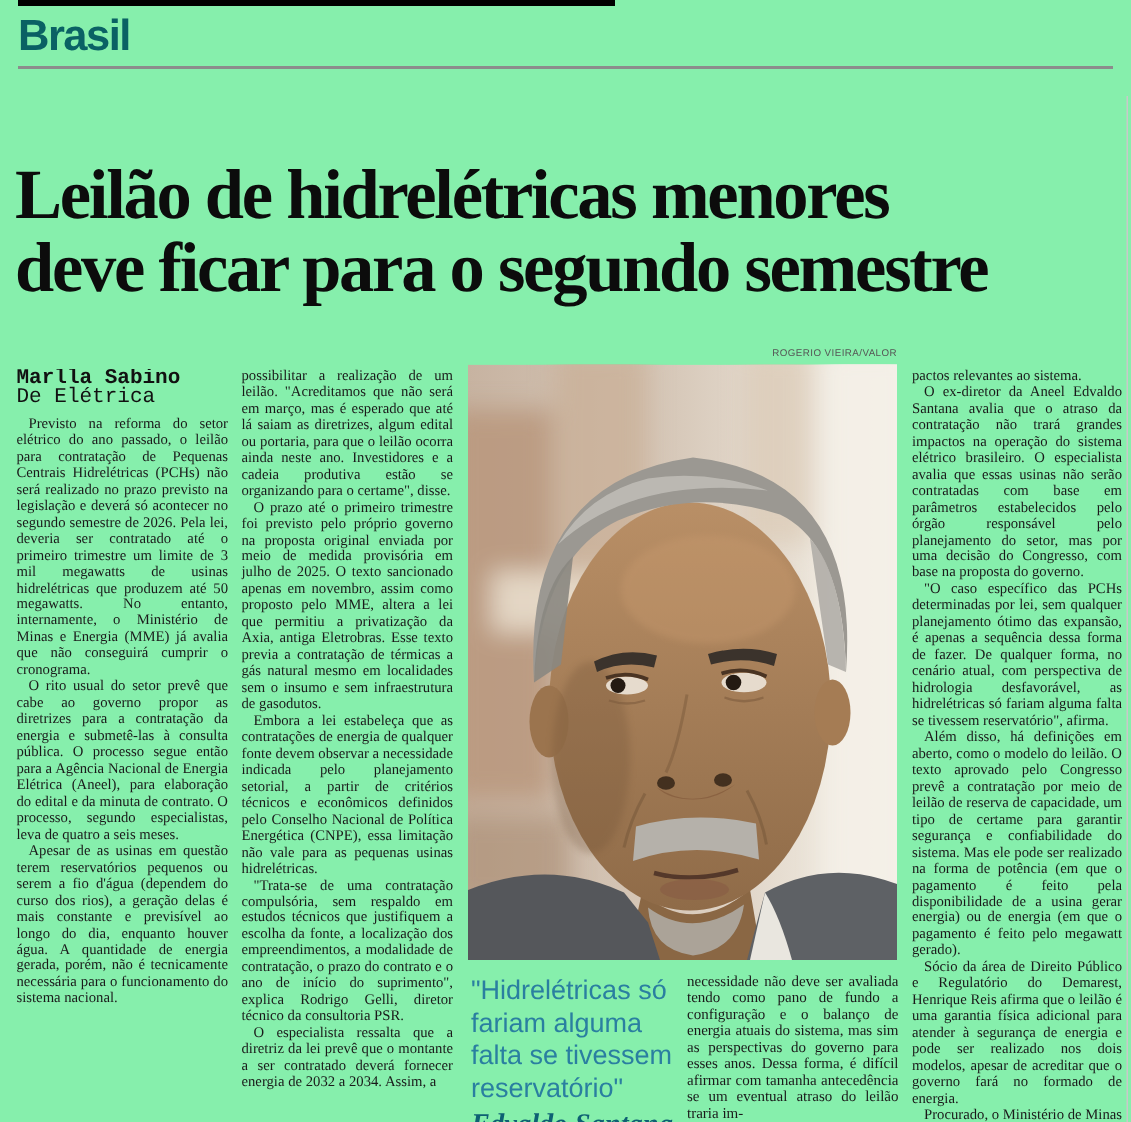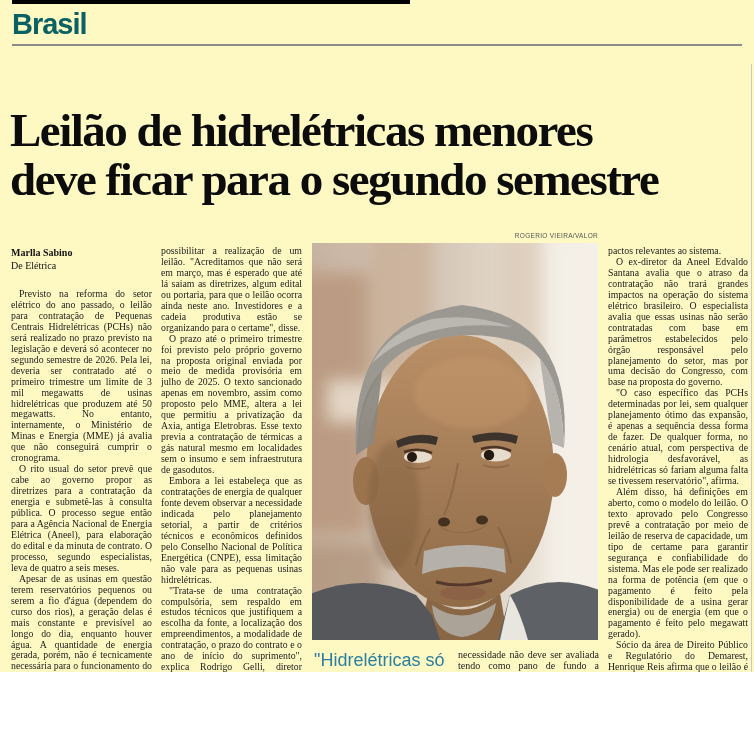--- a/index.html
+++ b/index.html
@@ -1,38 +1,38 @@
 <!DOCTYPE html>
 <html lang="pt-BR" style="--section: #0a6164; --kicker: #c8251f; --quote: #2a7fa0; --attribution: #0e6073;"><head>
 <meta charset="utf-8">
 <style>
   :root{
     --section:#0a6164; --kicker:#c8251f; --quote:#2a7fa0; --attribution:#0e6073;
     --body:#1a1a1a; --rule:#8c8c8c;
   }
   *{box-sizing:border-box;margin:0;padding:0;}
   html,body{background:#ffffff;}
-  #page{position:relative;width:754px;height:672px;background:#fef9c3;overflow:hidden;
+  #page{position:relative;width:754px;height:748px;background:#86efac;overflow:hidden;
     font-family:"Liberation Serif",serif;color:var(--body);}
   .topbar{position:absolute;left:12px;top:0;width:398px;height:4px;background:#000;}
   .section-title{position:absolute;left:12px;top:8px;
     font-family:"Liberation Sans",sans-serif;font-weight:bold;font-size:29px;
     letter-spacing:-1px;color:var(--section);}
   .header-rule{position:absolute;left:12px;top:44px;width:730px;height:2px;background:var(--rule);}
   .right-rule{position:absolute;left:751px;top:64px;width:1px;height:684px;background:#c9c9c9;}
 
   .standfirst{position:absolute;left:12px;top:62px;width:736px;
     font-size:18.5px;line-height:21px;color:#111;}
   .standfirst .kicker{font-weight:bold;color:var(--kicker);margin-right:7px;}
 
   .headline{position:absolute;left:10px;top:106px;width:742px;
     font-weight:bold;font-size:47px;line-height:49px;letter-spacing:-1.5px;color:#0c0c0c;}
 
-  .byline{font-family:Liberation Serif, serif;font-size:10px;line-height:13px;
-    margin-bottom:17px;color:#111;}
+  .byline{font-family:Liberation Mono, monospace;font-size:14px;line-height:13px;
+    margin-bottom:6px;color:#111;}
   .byline .name{font-weight:bold;}
 
   .col{position:absolute;top:246px;width:141px;height:502px;overflow:hidden;
     font-size:9.8px;line-height:10.95px;text-align:justify;
     hyphens:auto;-webkit-hyphens:auto;}
   .col p{text-indent:8px;}
   .col.cont p:first-child{text-indent:0;}
   #col1{left:11px;}
   #col2{left:161px;}
   #col5{left:608px;width:140px;}

